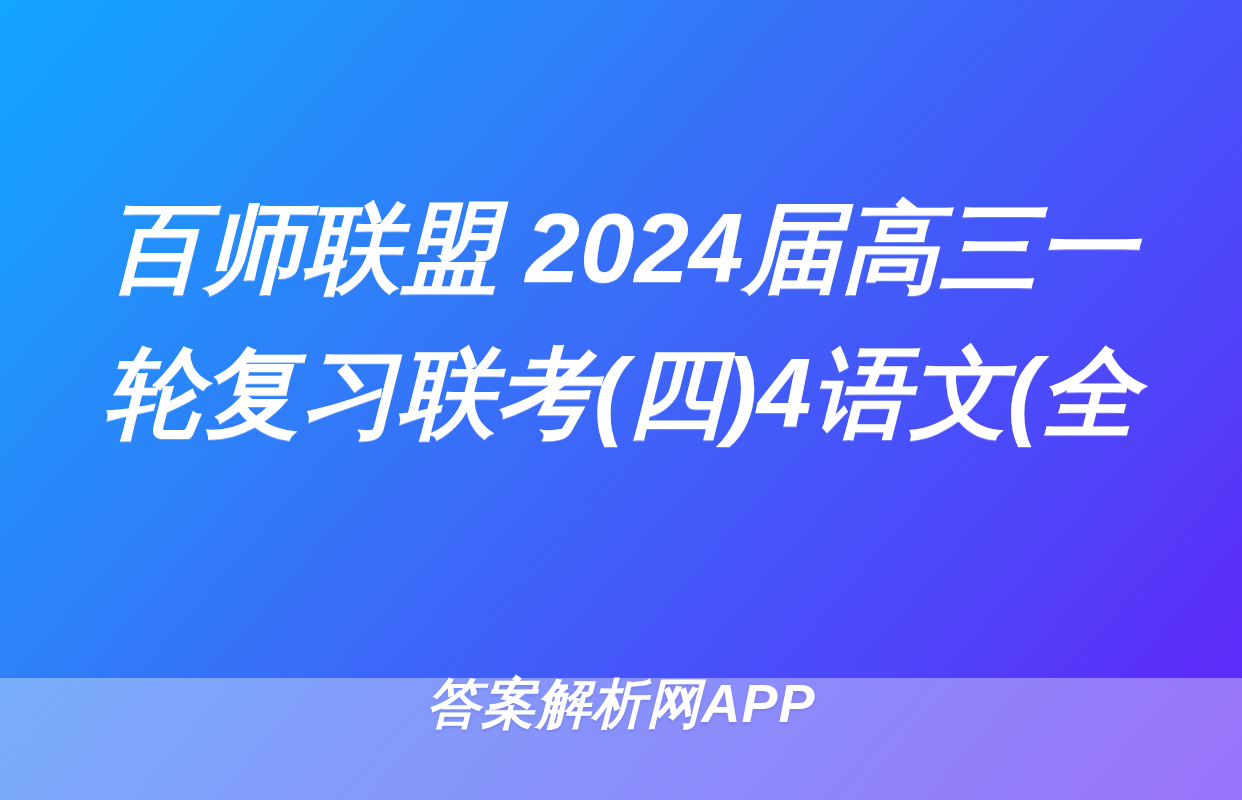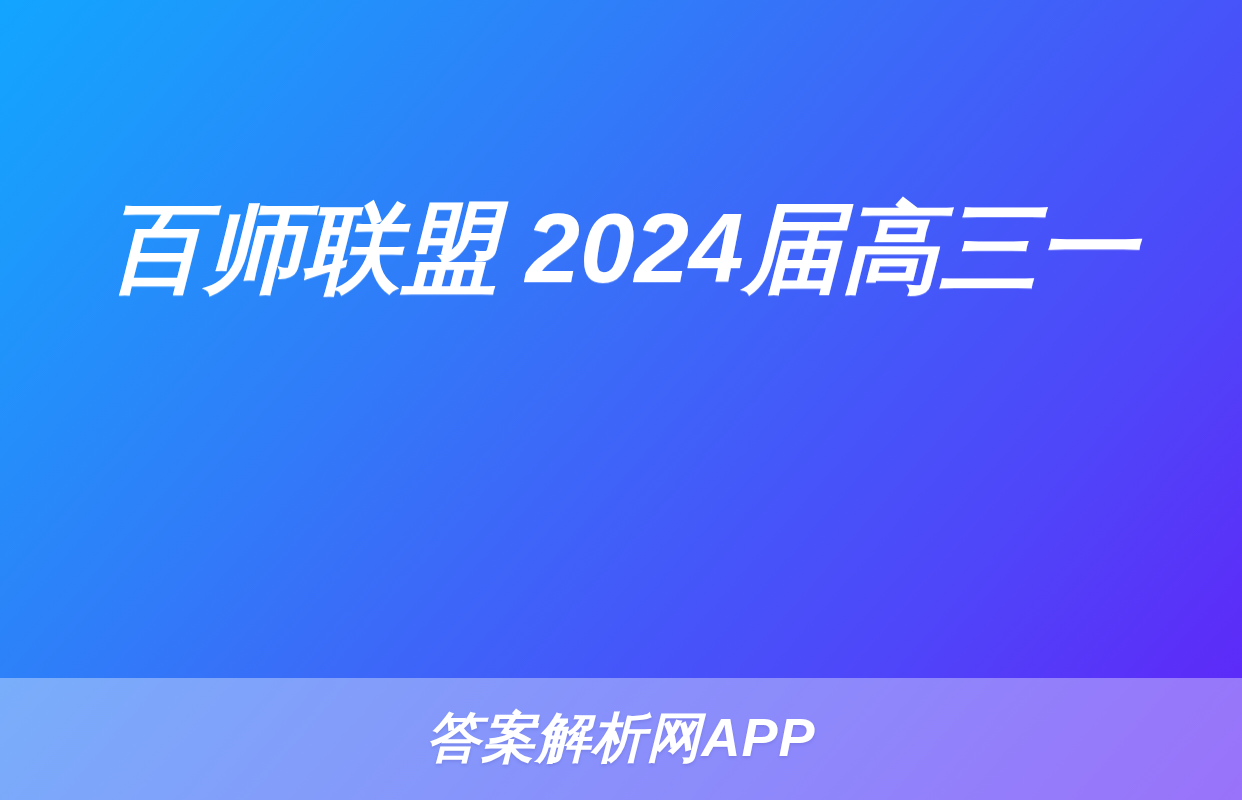--- a/index.html
+++ b/index.html
@@ -53,21 +53,21 @@
 
   
   .footer-band {
     position: absolute;
     left: 0;
     right: 0;
     top: 678px;
     height: 122px;
     background: rgba(255, 255, 255, 0.36);
     display: flex;
-    align-items: center;
+    align-items: flex-start;
     justify-content: center;
   }
 
   .footer-text {
     color: #ffffff;
     font-size: 54px;
     line-height: 1;
     font-weight: 700;
     font-style: italic;
     letter-spacing: 1px;
@@ -76,19 +76,20 @@
     text-shadow: 0 2px 3px rgba(60, 60, 160, 0.18);
   }
 </style>
 </head>
 <body>
 
 <div class="poster">
 
   <div class="title-block">
     <span class="title-line">百师联盟 2024届高三一</span>
+    <span class="title-line">轮复习联考(四)4语文(全</span>
   </div>
 
   <div class="footer-band">
     <span class="footer-text">答案解析网APP</span>
   </div>
 
 </div>
 
 </body></html>

